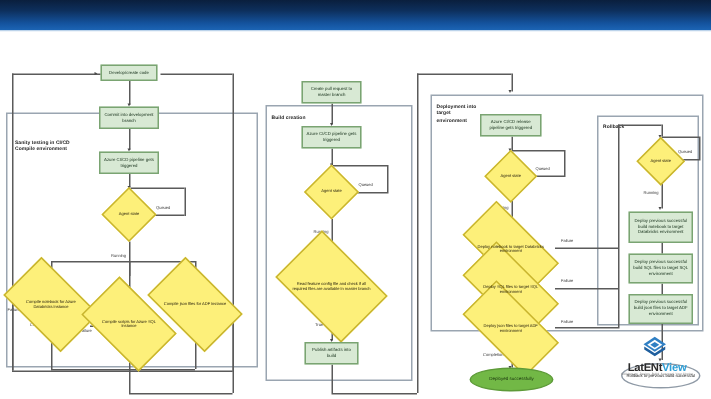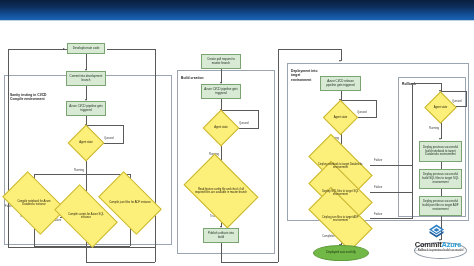--- a/index.html
+++ b/index.html
@@ -346,19 +346,19 @@
     <div id="logo" style="left:410px;top:203px;width:56px;height:30px;">
       <div id="logo-mark">
         <svg viewBox="0 0 34 30" width="17" height="15" aria-hidden="true">
           <path d="M17 1 L32 11 L17 21 L2 11 Z" fill="#2f7fc4"></path>
           <path d="M17 5 L27 11.5 L17 18 L7 11.5 Z" fill="#ffffff"></path>
           <path d="M17 8 L23 11.8 L17 15.5 L11 11.8 Z" fill="#2f7fc4"></path>
           <path d="M3 14 L17 23 L31 14 L31 18 L17 27 L3 18 Z" fill="#1f5f9e"></path>
         </svg>
       </div>
       <div id="logo-word">
-        <span class="lw-a">Commit</span><span class="lw-b">Azure</span>
+        <span class="lw-a">LatENt</span><span class="lw-b">View</span>
       </div>
       <div id="logo-tag">Collaborate. Design. Build. Succeed. Your Choice</div>
     </div>
 
   </div>
 </div>
 
 </body></html>

